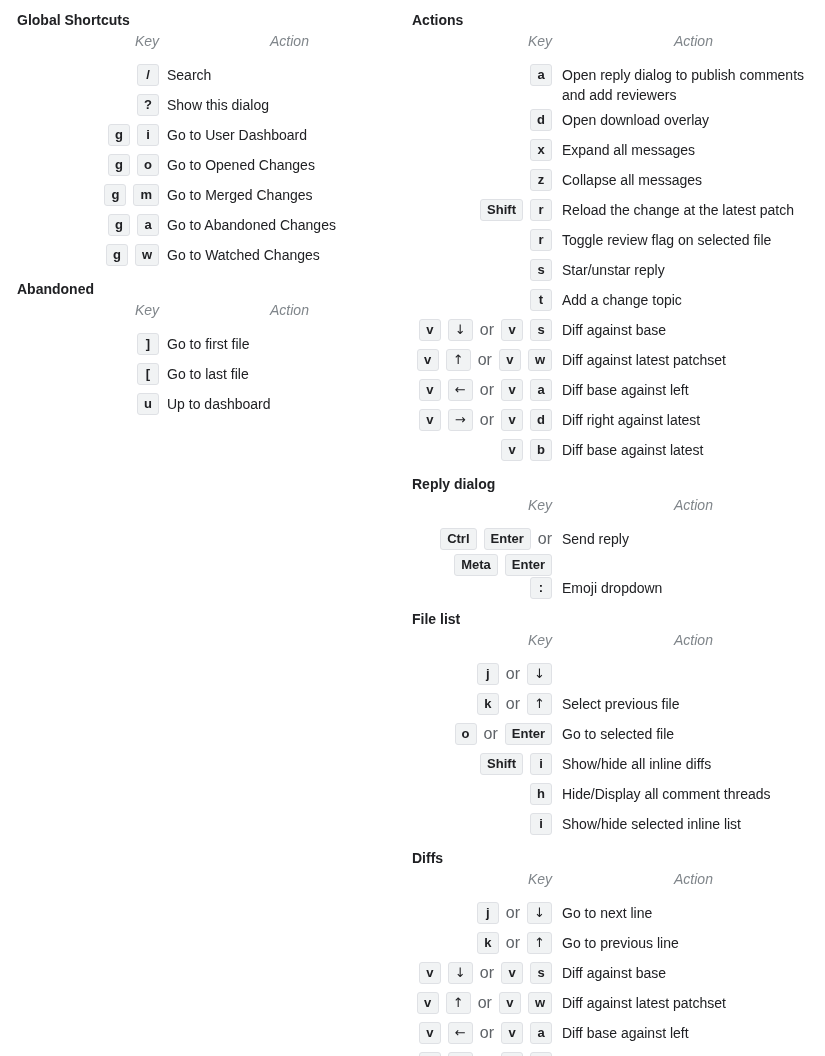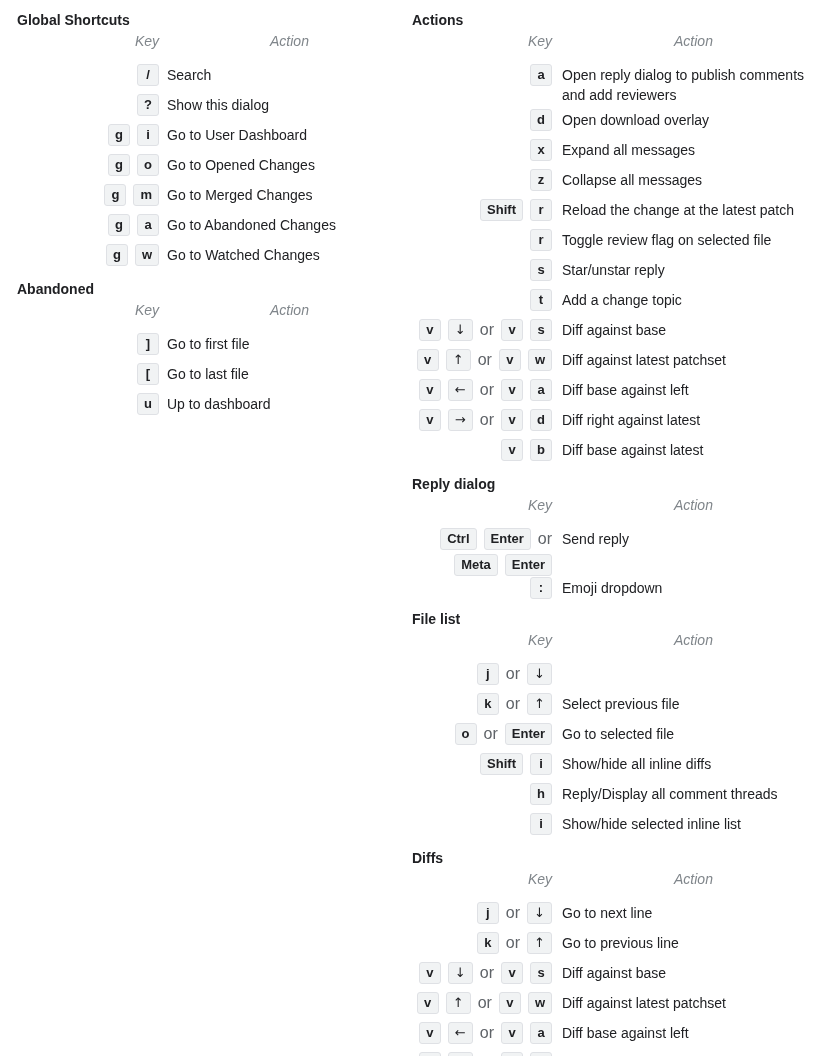--- a/index.html
+++ b/index.html
@@ -306,21 +306,21 @@
           <div class="keys">
             <kbd class="chip">Shift</kbd>
             <kbd class="chip">i</kbd>
           </div>
           <div class="action">Show/hide all inline diffs</div>
         </div>
         <div class="grid-row row">
           <div class="keys">
             <kbd class="chip">h</kbd>
           </div>
-          <div class="action">Reply/Display all comment threads</div>
+          <div class="action">Hide/Display all comment threads</div>
         </div>
         <div class="grid-row row">
           <div class="keys">
             <kbd class="chip">i</kbd>
           </div>
           <div class="action">Show/hide selected inline list</div>
         </div>
       </section>
       <section class="section">
         <h2 class="sec-title">Diffs</h2>

